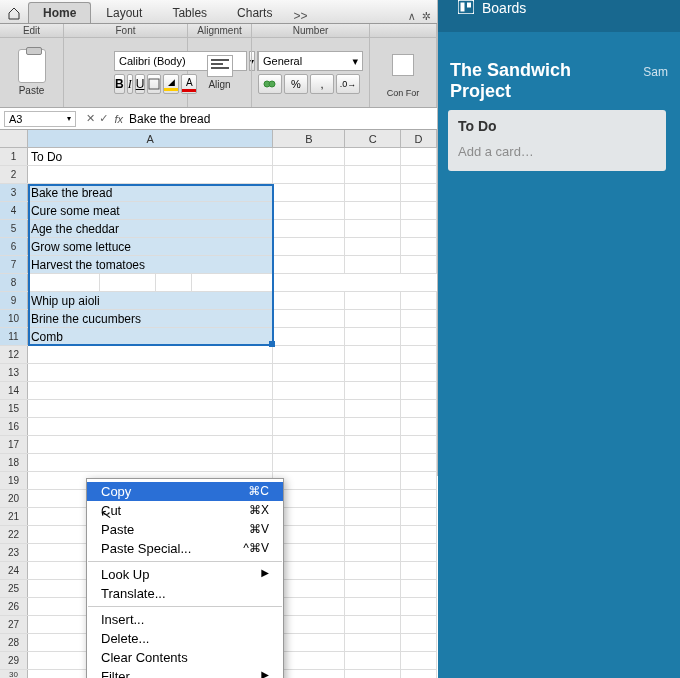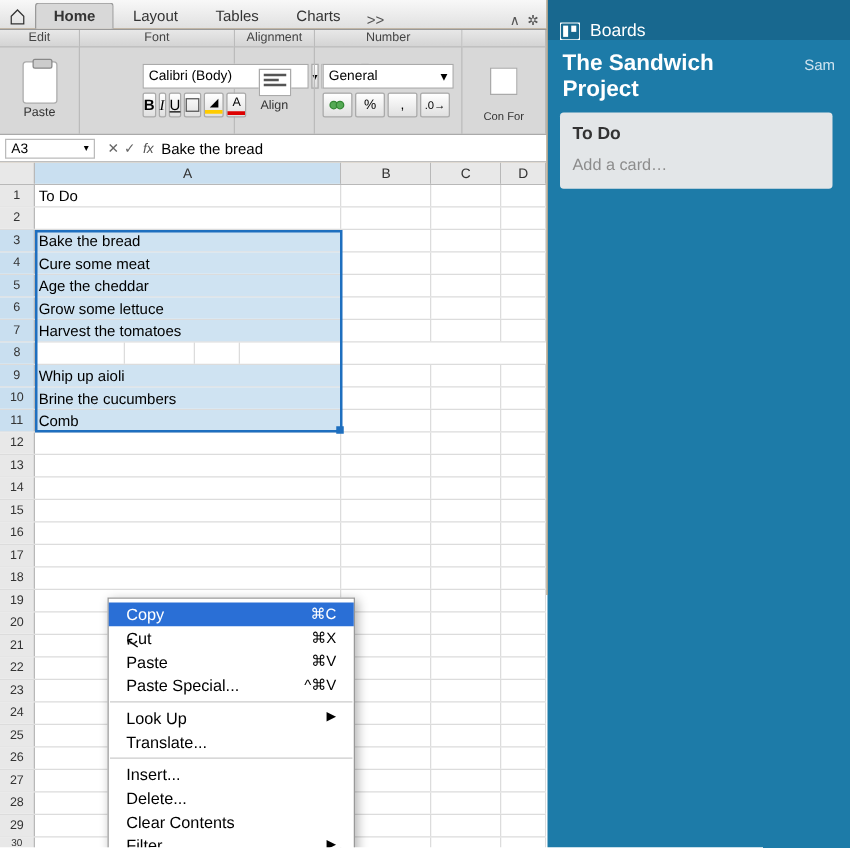--- a/index.html
+++ b/index.html
@@ -88,25 +88,25 @@
 .ctx { position:absolute; left:86px; top:348px; width:198px; background:#fff; border:1px solid #999; box-shadow:2px 2px 8px rgba(0,0,0,0.3); font-size:13px; padding:3px 0; z-index:50;}
 .ctx-item { display:flex; justify-content:space-between; padding:2px 14px; cursor:default; color:#000;}
 .ctx-item.hover { background:#2a6fd6; color:#fff;}
 .ctx-sep { height:1px; background:#ccc; margin:3px 1px;}
 .ctx-sc { font-size:12px;}
 .ctx-arrow { font-size:10px;}
 
 .cursor { position:absolute; left:100px; top:376px; font-size:14px; color:#000; z-index:60; transform:rotate(-10deg); text-shadow:0 0 2px #fff;}
 
 
-.tr-header { height:32px; background:rgba(0,0,0,0.15); display:flex; align-items:flex-end; padding:0 10px; gap:8px;}
+.tr-header { height:32px; background:rgba(0,0,0,0.15); display:flex; align-items:flex-start; padding:0 20px; gap:8px;}
 .tr-boards-icon { width:16px; height:14px; display:inline-block;}
 .tr-boards-icon svg { display:block;}
 .tr-boards { color:#fff; font-size:14px; font-weight:500;}
-.tr-board-bar { padding:8px 12px 8px 12px; display:flex; align-items:baseline; gap:12px;}
+.tr-board-bar { padding:28px 12px 8px 12px; display:flex; align-items:baseline; gap:12px;}
 .tr-title { color:#fff; font-size:18px; font-weight:bold;}
 .tr-sub { color:#cfe3ef; font-size:12px;}
 .tr-list { margin:0 10px; background:#e3e6e8; border-radius:3px; padding:8px 10px 12px 10px; width:218px;}
 .tr-list-title { font-size:14px; font-weight:bold; color:#333; margin-bottom:10px;}
 .tr-add { font-size:13px; color:#8c8c8c; cursor:pointer;}
 
 </style>
 </head>
 <body>
 

